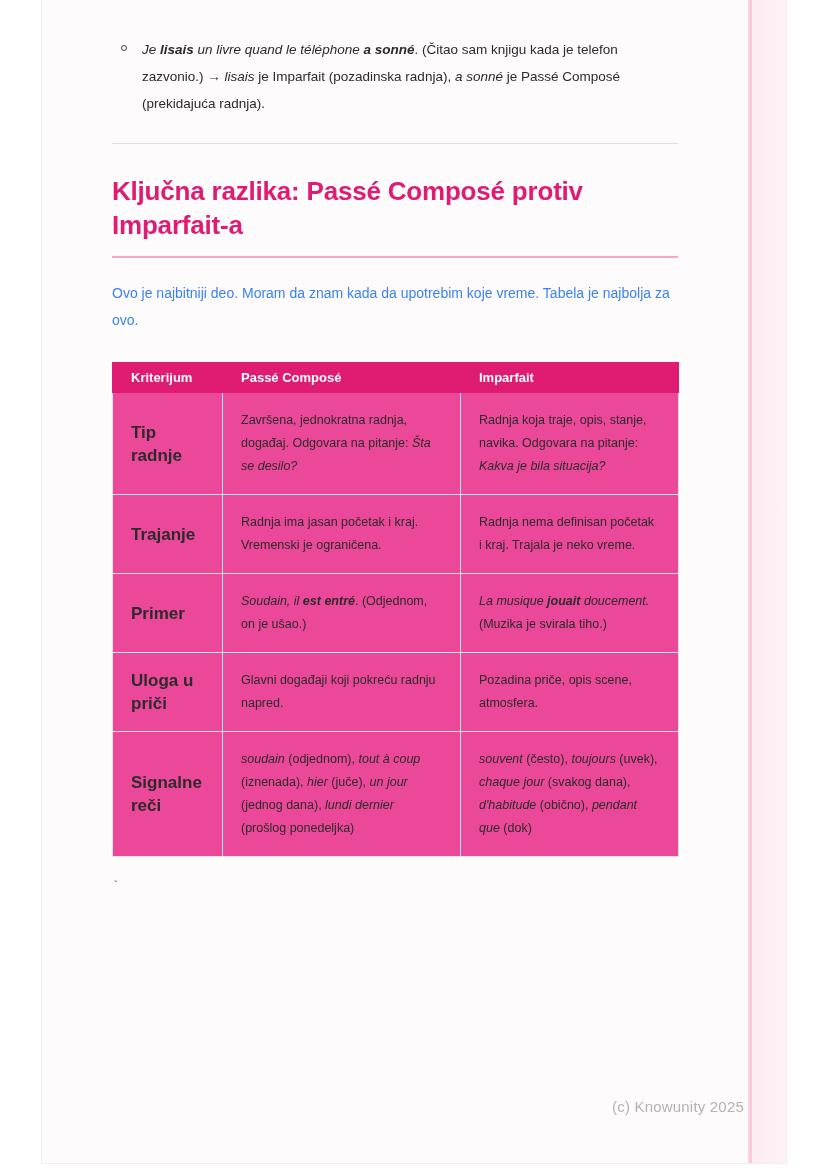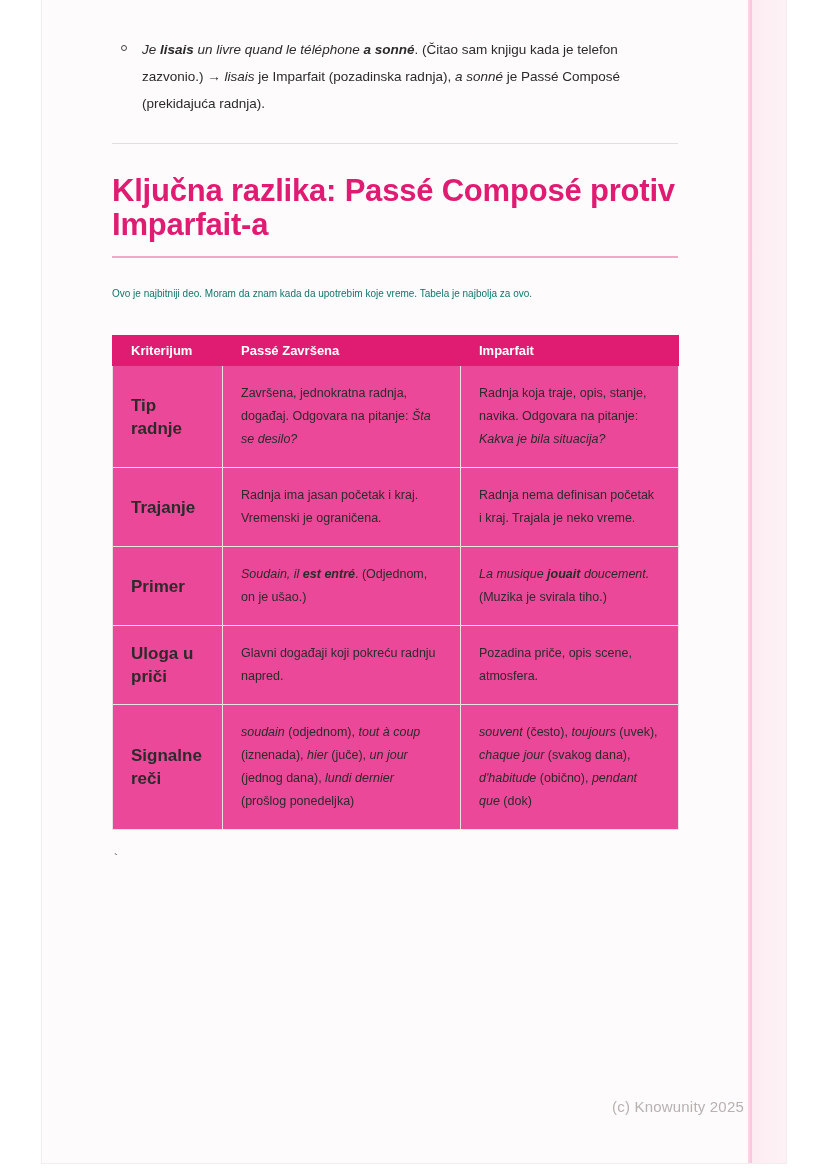--- a/index.html
+++ b/index.html
@@ -86,38 +86,38 @@
 
   .rule {
     margin-top: 26px;
     border: 0;
     border-top: 1px solid #e3dede;
     width: 566px;
   }
 
   h2.section-title {
     margin: 30px 0 0 0;
-    font-size: 31px;
+    font-size: 26px;
     line-height: 34px;
     font-weight: bold;
     color: #e01b72;
     letter-spacing: -0.2px;
   }
   .title-underline {
     margin-top: 14px;
     height: 2px;
     background: #f3a8c6;
     width: 566px;
   }
 
   p.intro {
     margin: 22px 0 0 0;
-    font-size: 10px;
+    font-size: 14px;
     line-height: 27px;
-    color: #0f766e;
+    color: #3b82f6;
   }
 
   
   table.compare {
     margin-top: 28px;
     border-collapse: collapse;
     width: 566px;
     table-layout: fixed;
     background: #ffffff;
     font-size: 12.5px;
@@ -191,21 +191,21 @@
 
       <table class="compare">
         <colgroup>
           <col class="c1">
             <col class="c2">
             <col class="c3">
         </colgroup>
         <thead>
           <tr>
             <th>Kriterijum</th>
-            <th>Passé Završena</th>
+            <th>Passé Composé</th>
             <th>Imparfait</th>
           </tr>
         </thead>
         <tbody>
           <tr>
             <td class="crit">Tip radnje</td>
             <td>Završena, jednokratna radnja, događaj. Odgovara na pitanje: <i>Šta se desilo?</i></td>
             <td>Radnja koja traje, opis, stanje, navika. Odgovara na pitanje: <i>Kakva je bila situacija?</i></td>
           </tr>
           <tr>

